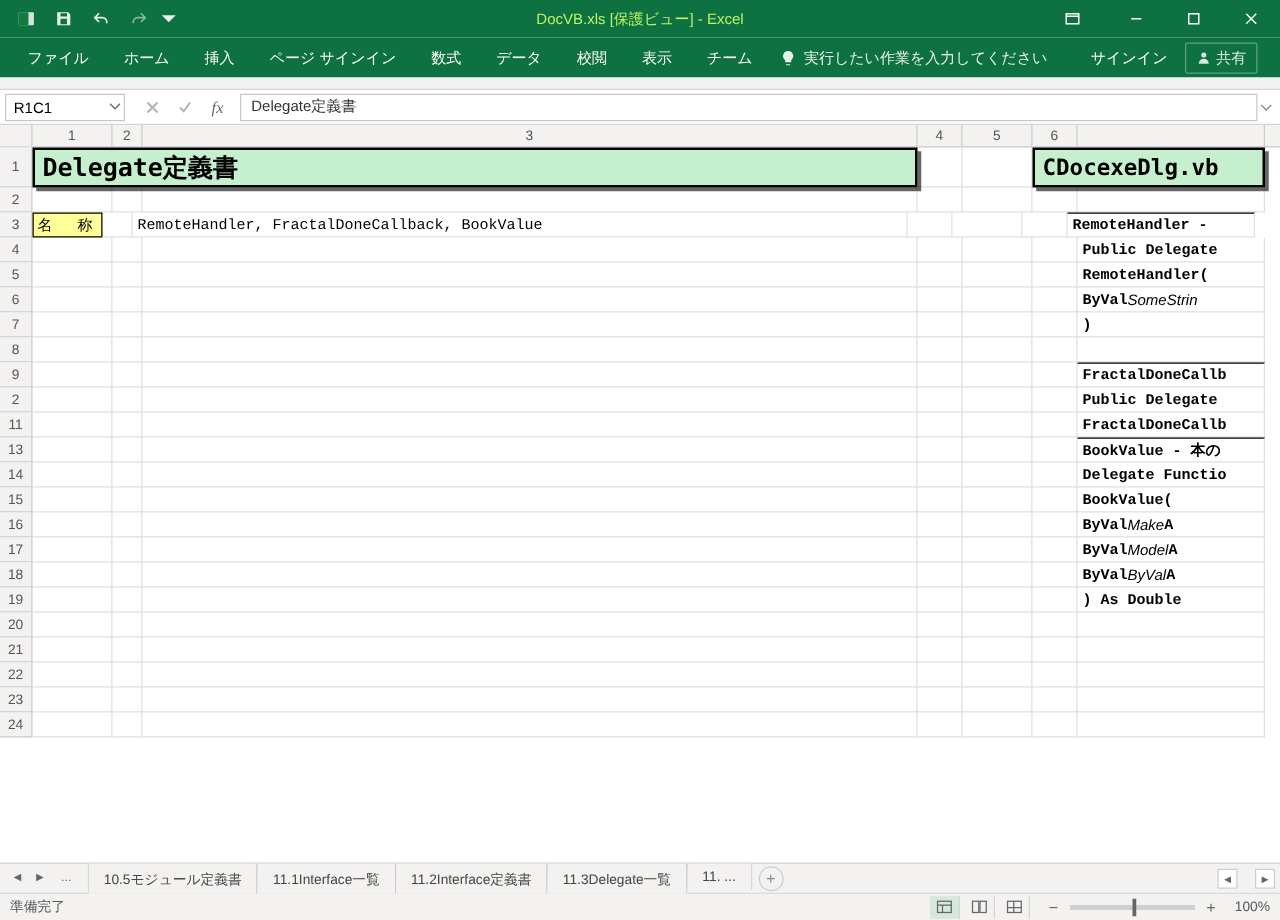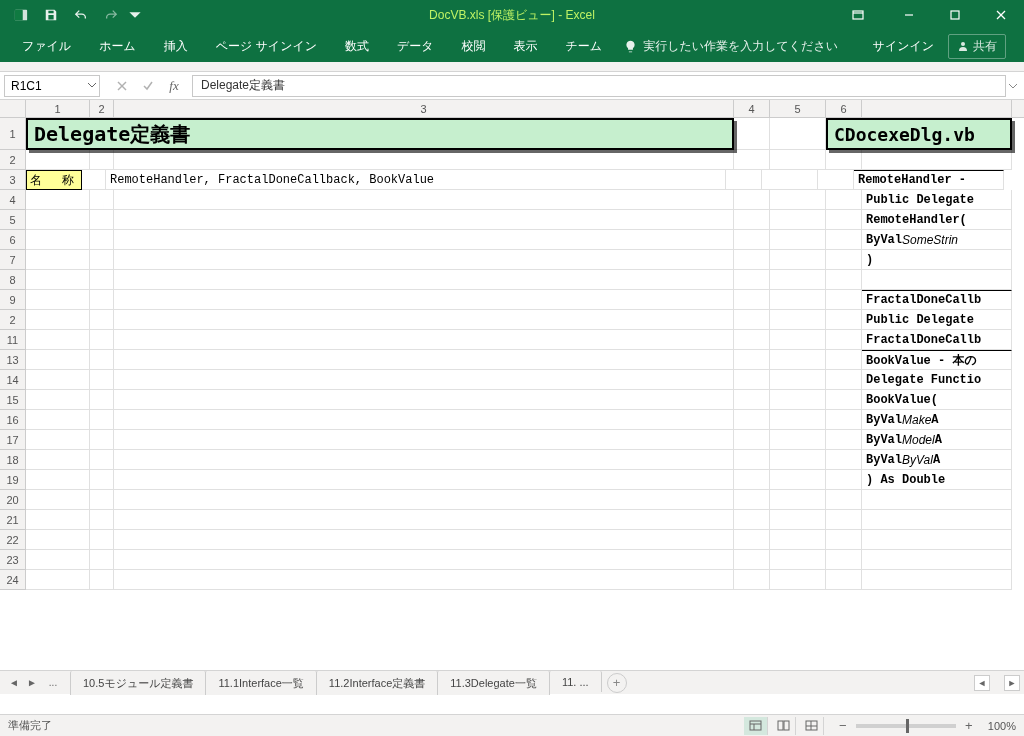--- a/index.html
+++ b/index.html
@@ -48,21 +48,21 @@
 .sheet-tabs-bar { height: 24px; background: #f3f2f1; border-top: 1px solid #d4d4d4; display: flex; align-items: center; font-size: 11px; position: relative; }
 .nav-arrows { display: flex; align-items: center; padding: 0 6px; gap: 2px; }
 .nav-arrows span { width: 16px; text-align: center; color: #666; font-size: 10px; }
 .sheet-tabs { display: flex; align-items: flex-start; height: 24px; }
 .stab { padding: 4px 12px; border: 1px solid #ccc; border-bottom: none; background: #fff; margin-right: -1px; color: #0e7141; white-space: nowrap; border-top-left-radius: 2px; border-top-right-radius: 2px; position: relative; top: 1px; }
 .stab.inactive { background: #f3f2f1; color: #444; border-top: none; top: 0; padding-top: 5px; }
 .stab.active { background: #fff; border-bottom: 3px solid #0e7141; color: #0e7141; font-weight: 500; z-index: 2; }
 .new-sheet { width: 20px; height: 20px; border: 1px solid #ccc; border-radius: 50%; display: flex; align-items: center; justify-content: center; margin-left: 6px; color: #888; font-size: 13px; background: #f3f2f1; }
 .hscroll-ctrl { margin-left: auto; display: flex; align-items: center; padding-right: 4px; gap: 2px; }
 .hscroll-ctrl span { width: 16px; height: 16px; border: 1px solid #ccc; background: #fff; display: flex; align-items: center; justify-content: center; font-size: 9px; color: #666; }
-.status-bar { height: 22px; background: #f3f2f1; border-top: 1px solid #d4d4d4; display: flex; align-items: center; font-size: 11px; color: #555; padding: 0 8px; margin-top: 20px; }
+.status-bar { height: 22px; background: #f3f2f1; border-top: 1px solid #d4d4d4; display: flex; align-items: center; font-size: 11px; color: #555; padding: 0 8px; }
 .status-right { margin-left: auto; display: flex; align-items: center; gap: 4px; }
 .view-btn { width: 24px; height: 18px; display: flex; align-items: center; justify-content: center; border-right: 1px solid #d4d4d4; }
 .view-btn.active { background: #d4e8de; }
 .view-btn svg { width: 13px; height: 11px; stroke: #666; fill: none; }
 .zoom-slider { display: flex; align-items: center; gap: 6px; margin-left: 8px; }
 .zs-track { width: 100px; height: 4px; background: #d0d0d0; position: relative; }
 .zs-thumb { position: absolute; width: 3px; height: 14px; background: #666; top: -5px; left: 50%; }
 .zs-btn { width: 14px; height: 14px; display: flex; align-items: center; justify-content: center; font-size: 13px; color: #666; }
 </style>
 </head>

